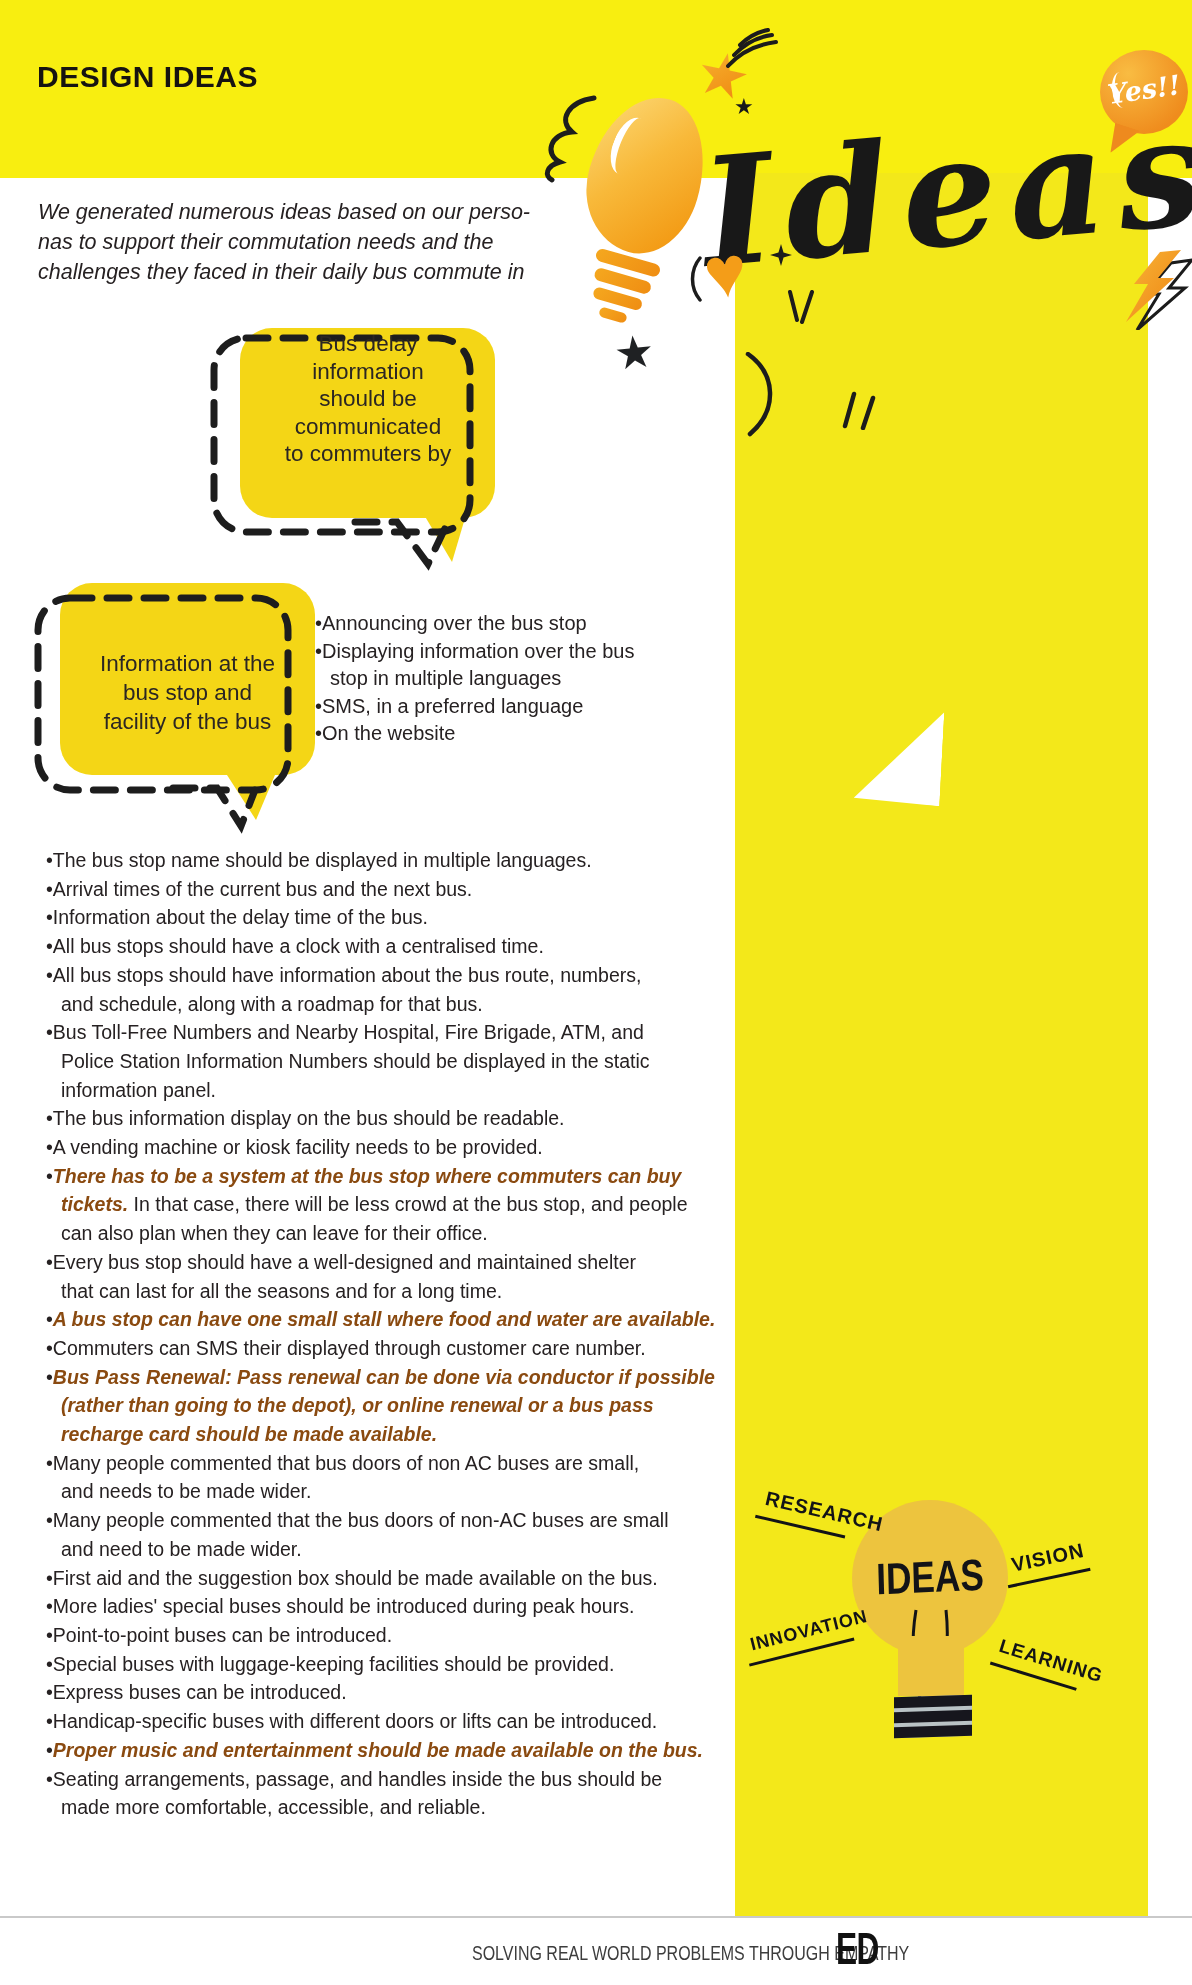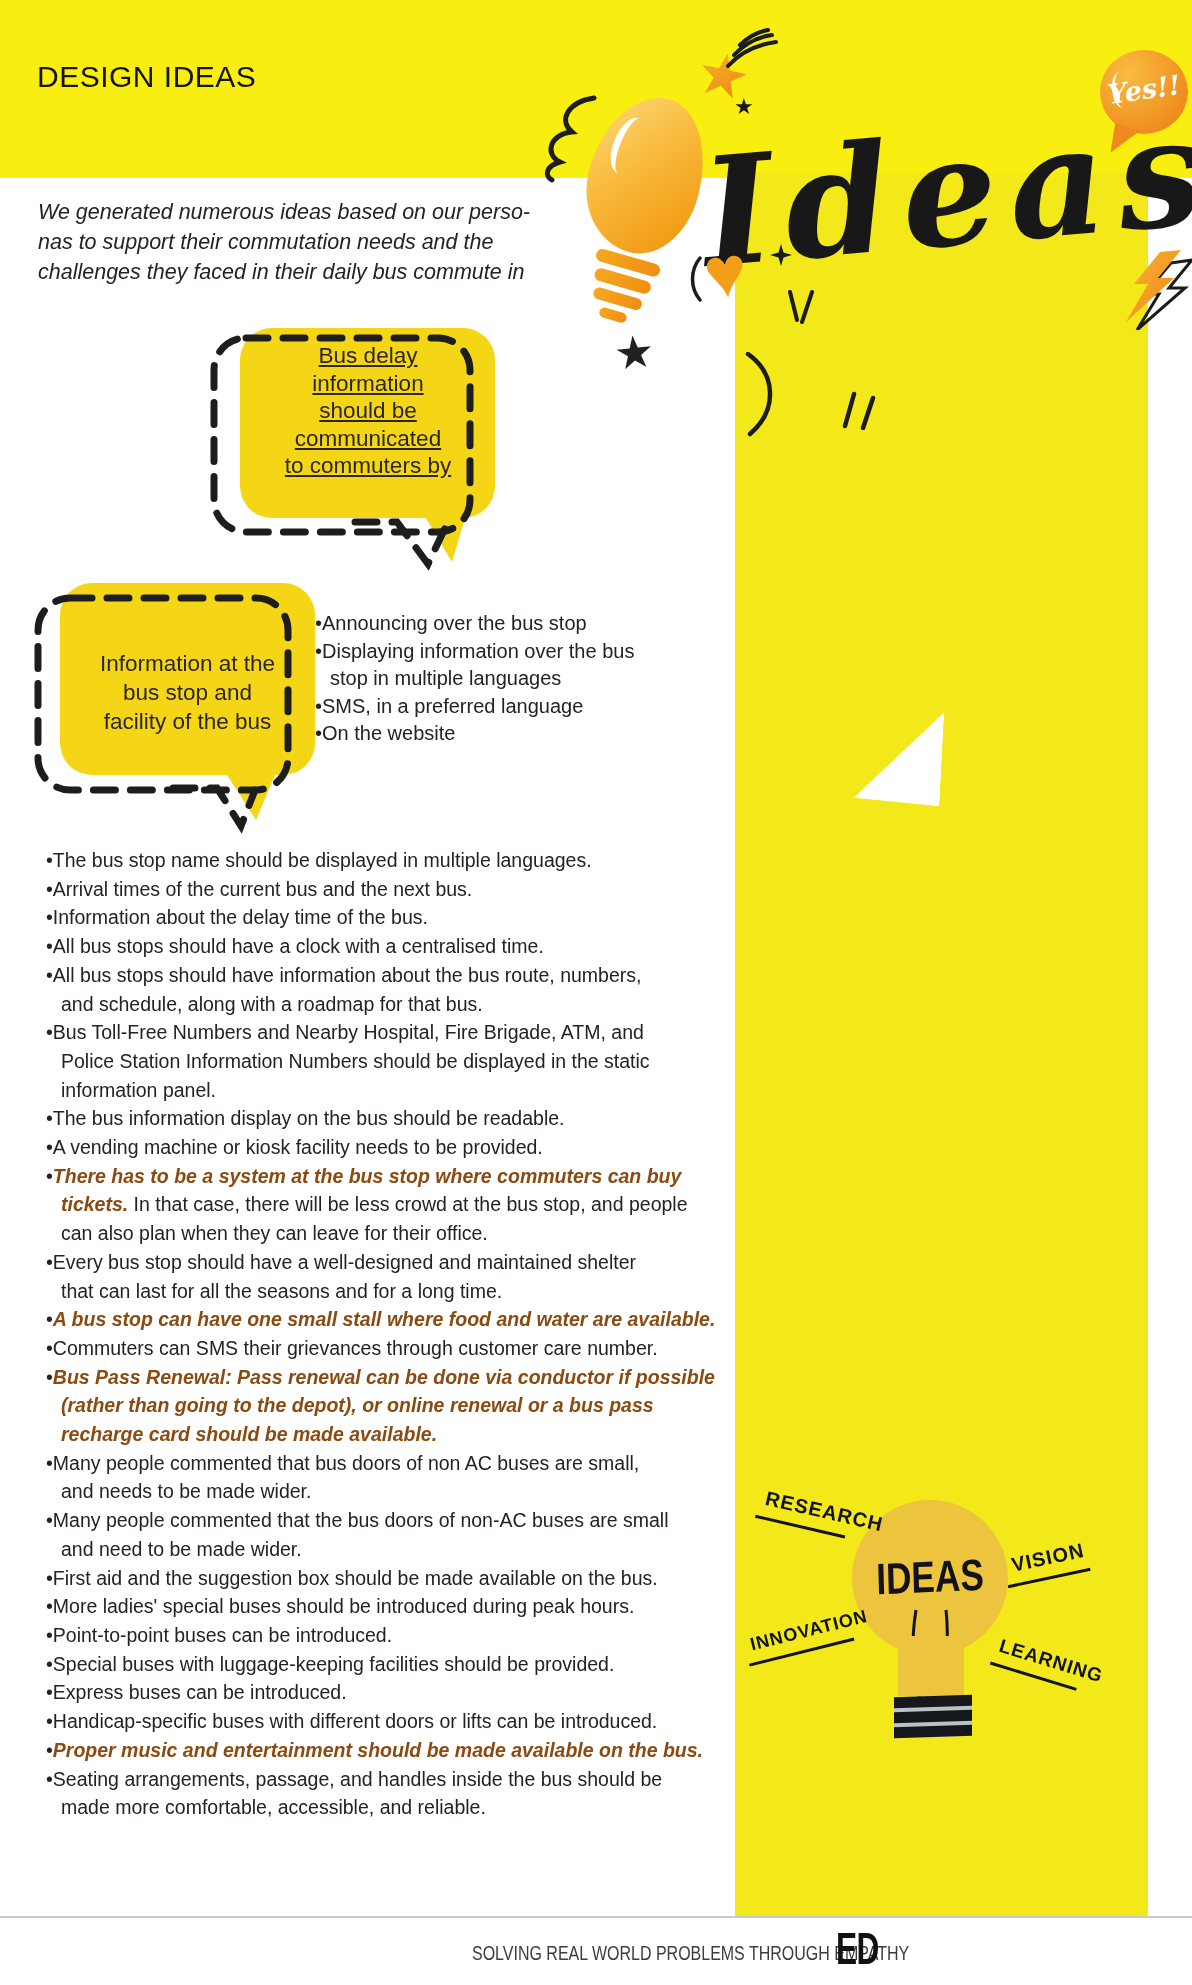--- a/index.html
+++ b/index.html
@@ -5,28 +5,28 @@
   html,body{margin:0;padding:0;background:#888;}
   #page{position:relative;width:1192px;height:1985px;background:#ffffff;overflow:hidden;
         font-family:"Liberation Sans",sans-serif;color:#262122;}
   .abs{position:absolute;}
 
   
   #header-band{left:0;top:0;width:1192px;height:178px;background:#f8ee10;}
   #yellow-panel{left:735px;top:173px;width:413px;height:1743px;background:#f3e81a;}
 
   
-  #page-title{left:37px;top:60px;font-size:30px;font-weight:400;letter-spacing:.5px;color:#161311;}
+  #page-title{left:37px;top:60px;font-size:30px;font-weight:700;letter-spacing:.5px;color:#161311;}
 
   
   #intro{left:38px;top:197px;width:560px;font-size:21.5px;line-height:30px;white-space:pre-line;color:#262122;font-style:italic;}
 
   
   .bubble-text{text-align:center;font-size:22.5px;color:#2b2623;}
-  #bubble1-text{left:248px;top:342px;width:240px;line-height:27.5px;white-space:pre-line;text-decoration:underline;}
+  #bubble1-text{left:248px;top:330px;width:240px;line-height:27.5px;white-space:pre-line;}
   #bubble2-text{left:70px;top:649px;width:235px;line-height:29px;white-space:pre-line;}
 
   
   #side-list{left:299px;top:594px;width:350px;margin:16px;padding:0;list-style:none;
              font-size:20px;line-height:27.5px;}
   
   #main-list{left:46px;top:846px;width:700px;margin:0;padding:0;list-style:none;
              font-size:19.5px;line-height:28.7px;}
   #side-list li,#main-list li{padding-left:15px;text-indent:-15px;white-space:pre-line;}
   #side-list li::before,#main-list li::before{content:"\2022 ";}
@@ -203,21 +203,21 @@
 Police Station Information Numbers should be displayed in the static
 information panel.</span></li>
       <li><span>The bus information display on the bus should be readable.</span></li>
       <li><span>A vending machine or kiosk facility needs to be provided.</span></li>
       <li><span class="em">There has to be a system at the bus stop where commuters can buy
 tickets.</span><span> In that case, there will be less crowd at the bus stop, and people
 can also plan when they can leave for their office.</span></li>
       <li><span>Every bus stop should have a well-designed and maintained shelter
 that can last for all the seasons and for a long time.</span></li>
       <li><span class="em">A bus stop can have one small stall where food and water are available.</span></li>
-      <li><span>Commuters can SMS their grievances through customer care number.</span></li>
+      <li><span>Commuters can SMS their displayed through customer care number.</span></li>
       <li><span class="em">Bus Pass Renewal: Pass renewal can be done via conductor if possible
 (rather than going to the depot), or online renewal or a bus pass
 recharge card should be made available.</span></li>
       <li><span>Many people commented that bus doors of non AC buses are small,
 and needs to be made wider.</span></li>
       <li><span>Many people commented that the bus doors of non-AC buses are small
 and need to be made wider.</span></li>
       <li><span>First aid and the suggestion box should be made available on the bus.</span></li>
       <li><span>More ladies' special buses should be introduced during peak hours.</span></li>
       <li><span>Point-to-point buses can be introduced.</span></li>

